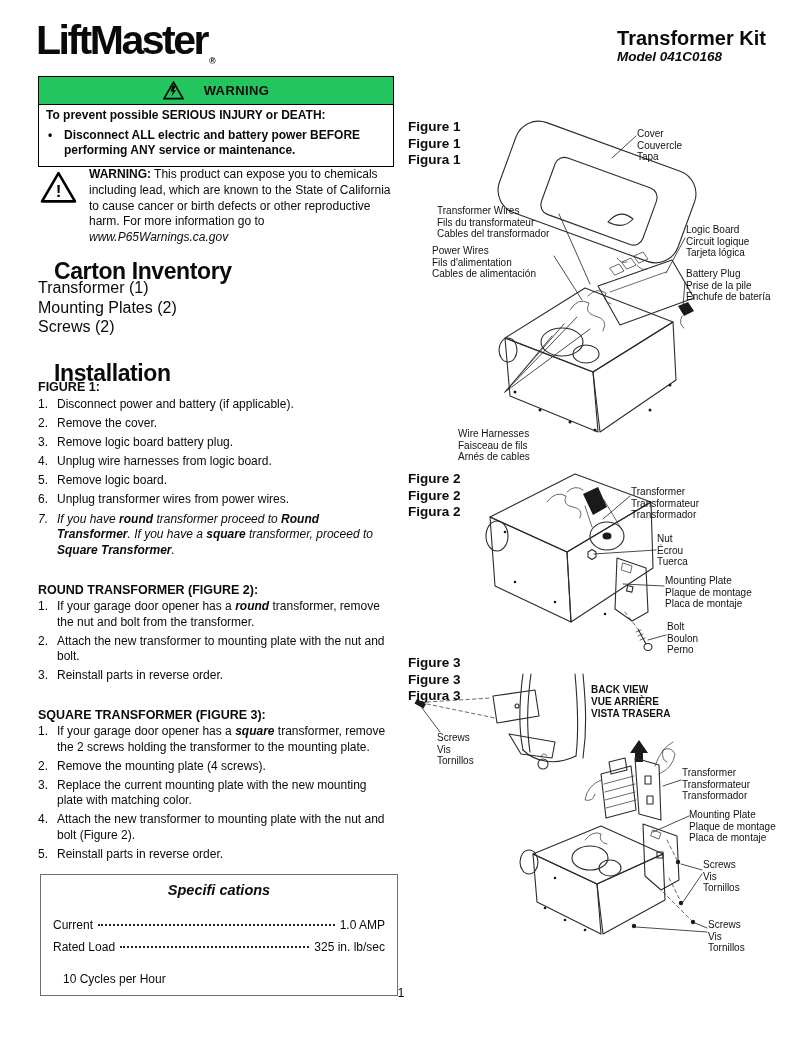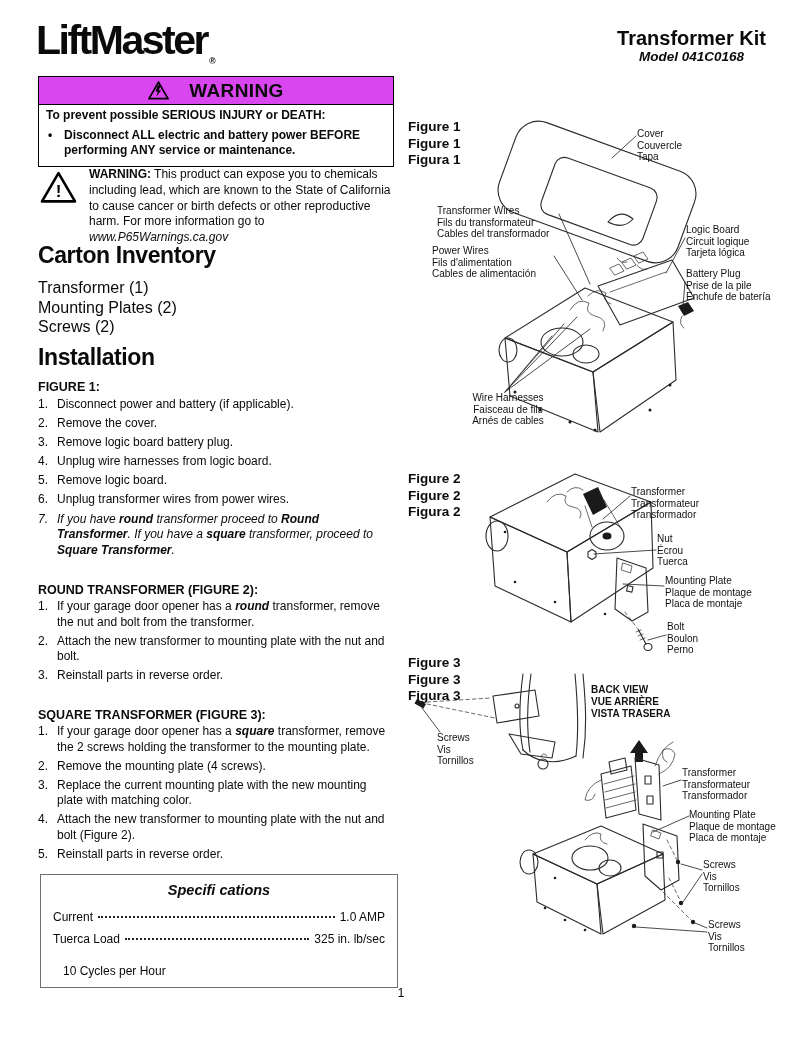--- a/index.html
+++ b/index.html
@@ -3,63 +3,63 @@
 <meta charset="utf-8">
 <style>
   html,body{margin:0;padding:0;background:#e8e8e8;}
   .page{position:relative;width:802px;height:1037px;background:#ffffff;margin:0 auto;
         font-family:"Liberation Sans",sans-serif;color:#0a0a0a;overflow:hidden;}
   .abs{position:absolute;}
 
   
   .logo{font-size:41px;font-weight:bold;letter-spacing:-2.5px;line-height:40px;}
   .logo .reg{font-size:9px;letter-spacing:0;position:relative;top:10px;left:2px;}
-  .doc-title{text-align:center;}
+  .doc-title{text-align:left;}
   .doc-title .t{font-size:20px;font-weight:bold;line-height:22px;}
   .doc-title .m{font-size:13.5px;font-weight:bold;font-style:italic;line-height:16px;}
 
   
   .warnbox{border:1.6px solid #000;width:356px;box-sizing:border-box;}
-  .warnhead{background:#d946ef;border-bottom:1.6px solid #000;display:flex;align-items:center;
-            justify-content:center;gap:20px;height:27px;font-size:19px;font-weight:bold;letter-spacing:.4px;}
+  .warnhead{background:#22c55e;border-bottom:1.6px solid #000;display:flex;align-items:center;
+            justify-content:center;gap:20px;height:27px;font-size:13px;font-weight:bold;letter-spacing:.4px;}
   .warnbody{padding:3px 7px 7px 7px;font-size:12px;line-height:15.5px;font-weight:bold;}
   .warnbody .bullet-row{display:flex;margin-top:4px;}
   .warnbody .bullet-row .b{width:16px;padding-left:2px;}
   .warnbody .bullet-row .t{flex:1;}
 
   
   .p65{display:flex;gap:12px;width:360px;}
   .p65 .txt{font-size:12px;line-height:15.8px;width:310px;}
   .p65 .txt b{font-weight:bold;}
   .p65 .txt i{font-style:italic;}
 
-  h1{font-size:23px;font-weight:bold;letter-spacing:-.4px;margin:0;line-height:26px;}
+  h1{font-size:23px;font-weight:bold;letter-spacing:-.4px;margin:16px;line-height:26px;}
   .subhead{font-size:12.5px;font-weight:bold;}
   .plain{font-size:16px;line-height:19.5px;}
 
   .steps{width:356px;font-size:12px;line-height:15.5px;}
   .step{display:flex;margin-bottom:3.6px;}
   .step .num{width:19px;flex:none;}
   .step .txt{flex:1;}
   .step.it{font-style:italic;}
   .bi{font-weight:bold;font-style:italic;}
 
   
   .specs{border:1.5px solid #6e6e6e;width:358px;box-sizing:border-box;padding:7px 12px 9px 12px;}
-  .specs .title{text-align:center;font-size:14.5px;font-weight:bold;font-style:italic;margin-bottom:12px;}
+  .specs .title{text-align:center;font-size:14.5px;font-weight:bold;font-style:italic;margin-bottom:20px;}
   .specrow{display:flex;align-items:baseline;font-size:12px;margin-top:8px;}
   .specrow .dots{flex:1;border-bottom:2px dotted #222;margin:0 5px;transform:translateY(-3px);}
   .specnote{font-size:12px;margin-top:18px;padding-left:10px;}
 
   
   .figtitle{font-size:13.5px;font-weight:bold;line-height:16.5px;text-align:center;}
   .lbl{font-size:10px;line-height:11.6px;color:#111;}
   .lbl.bold{font-weight:bold;line-height:12.2px;}
   .lbl.right{text-align:left;}
-  .lbl.center{text-align:center;}
+  .lbl.center{margin-top:36px;}
   .art path,.art rect,.art ellipse,.art circle{fill:none;stroke:#2b2b2b;stroke-width:1.1;
       stroke-linejoin:round;stroke-linecap:round;}
   .art .fill{fill:#1a1a1a;stroke:none;}
   .art .thin{stroke-width:.7;}
   .callout path{fill:none;stroke:#2b2b2b;stroke-width:.85;}
   .dash{stroke-dasharray:3.5,3;}
   .pagenum{position:absolute;top:986px;left:0;width:100%;text-align:center;font-size:12.5px;}
 </style>
 </head>
 <body>
@@ -179,21 +179,21 @@
   </div>
 
   <div class="abs specs" style="left:40px;top:874px">
     <div class="title">Specifi cations</div>
     <div class="specrow">
         <span>Current</span>
         <span class="dots"></span>
         <span>1.0 AMP</span>
       </div>
     <div class="specrow">
-        <span>Tuerca Load</span>
+        <span>Rated Load</span>
         <span class="dots"></span>
         <span>325 in. lb/sec</span>
       </div>
     <div class="specnote">10 Cycles per Hour</div>
   </div>
 
   <div class="abs figtitle" style="left:408px;top:119px">
     <div>Figure 1</div>
     <div>Figure 1</div>
     <div>Figura 1</div>

